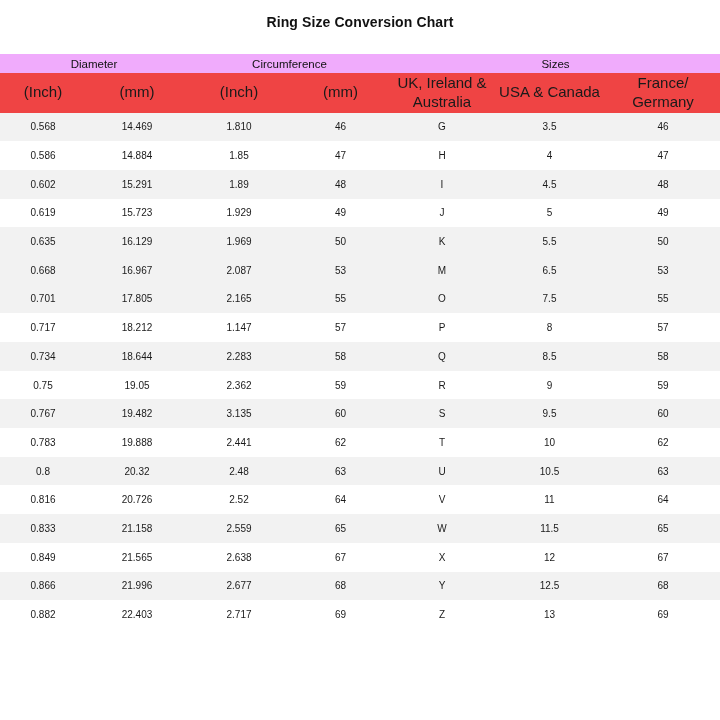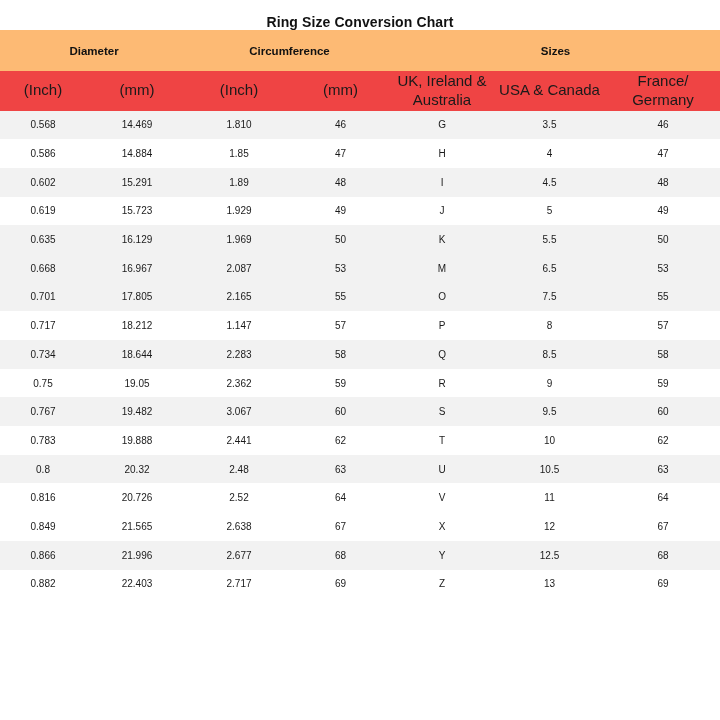--- a/index.html
+++ b/index.html
@@ -17,39 +17,39 @@
     height: 720px;
     position: relative;
     overflow: hidden;
   }
   .title {
     text-align: center;
     font-size: 14px;
     font-weight: bold;
     color: #111111;
     padding-top: 14px;
-    padding-bottom: 0;
+    padding-bottom: 24px;
     letter-spacing: 0.1px;
     border-radius: 15px;
   }
   table.chart {
     width: 720px;
     border-collapse: collapse;
     table-layout: fixed;
   }
   table.chart td, table.chart th {
     border: 0;
     text-align: center;
     vertical-align: middle;
   }
   tr.group-head td {
-    background: #fdba74;
-    font-weight: bold;
+    background: #f0abfc;
+    font-weight: normal;
     font-size: 11.5px;
-    height: 41px;
+    height: 19px;
     color: #111;
   }
   tr.sub-head td {
     background: #ef4444;
     font-size: 15px;
     height: 33px;
     color: #1a1a1a;
     line-height: 1.25;
   }
   tr.data td {
@@ -185,21 +185,21 @@
           <td>19.05</td>
           <td>2.362</td>
           <td>59</td>
           <td>R</td>
           <td>9</td>
           <td>59</td>
         </tr>
         <tr class="data odd">
           <td>0.767</td>
           <td>19.482</td>
-          <td>3.067</td>
+          <td>3.135</td>
           <td>60</td>
           <td>S</td>
           <td>9.5</td>
           <td>60</td>
         </tr>
         <tr class="data even">
           <td>0.783</td>
           <td>19.888</td>
           <td>2.441</td>
           <td>62</td>
@@ -218,20 +218,29 @@
         </tr>
         <tr class="data even">
           <td>0.816</td>
           <td>20.726</td>
           <td>2.52</td>
           <td>64</td>
           <td>V</td>
           <td>11</td>
           <td>64</td>
         </tr>
+        <tr class="data odd">
+          <td>0.833</td>
+          <td>21.158</td>
+          <td>2.559</td>
+          <td>65</td>
+          <td>W</td>
+          <td>11.5</td>
+          <td>65</td>
+        </tr>
         <tr class="data even">
           <td>0.849</td>
           <td>21.565</td>
           <td>2.638</td>
           <td>67</td>
           <td>X</td>
           <td>12</td>
           <td>67</td>
         </tr>
         <tr class="data odd">

